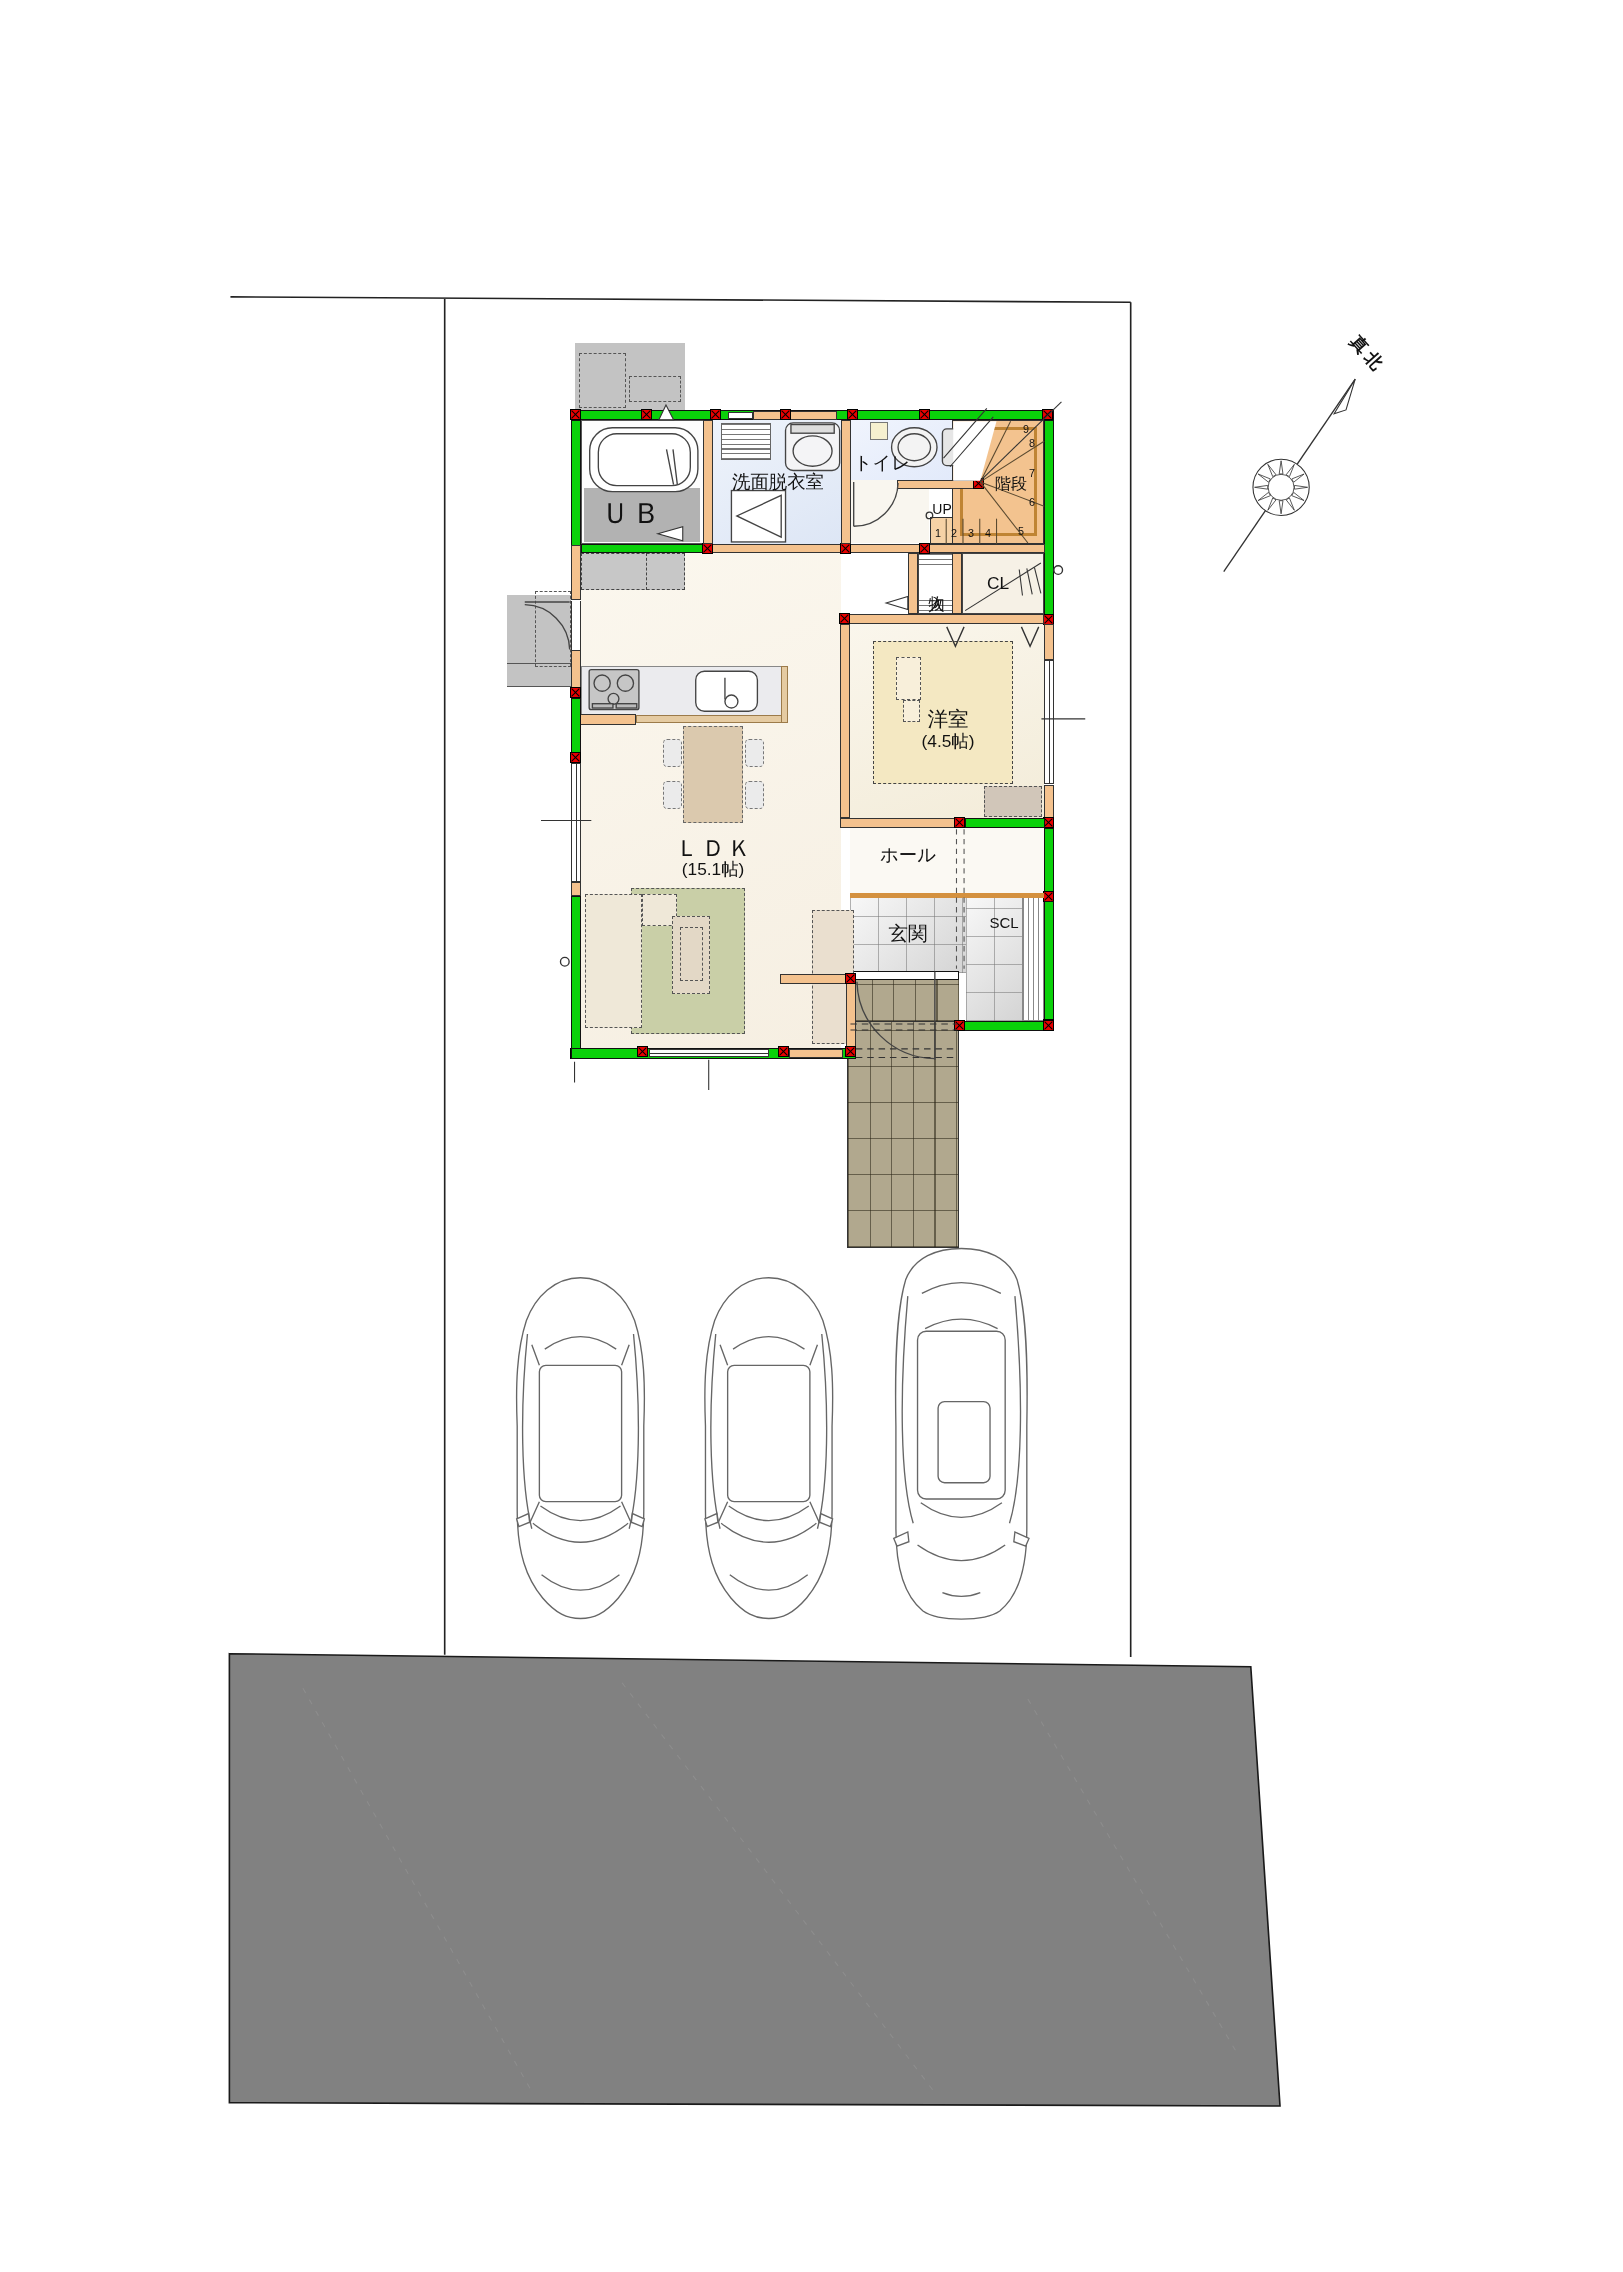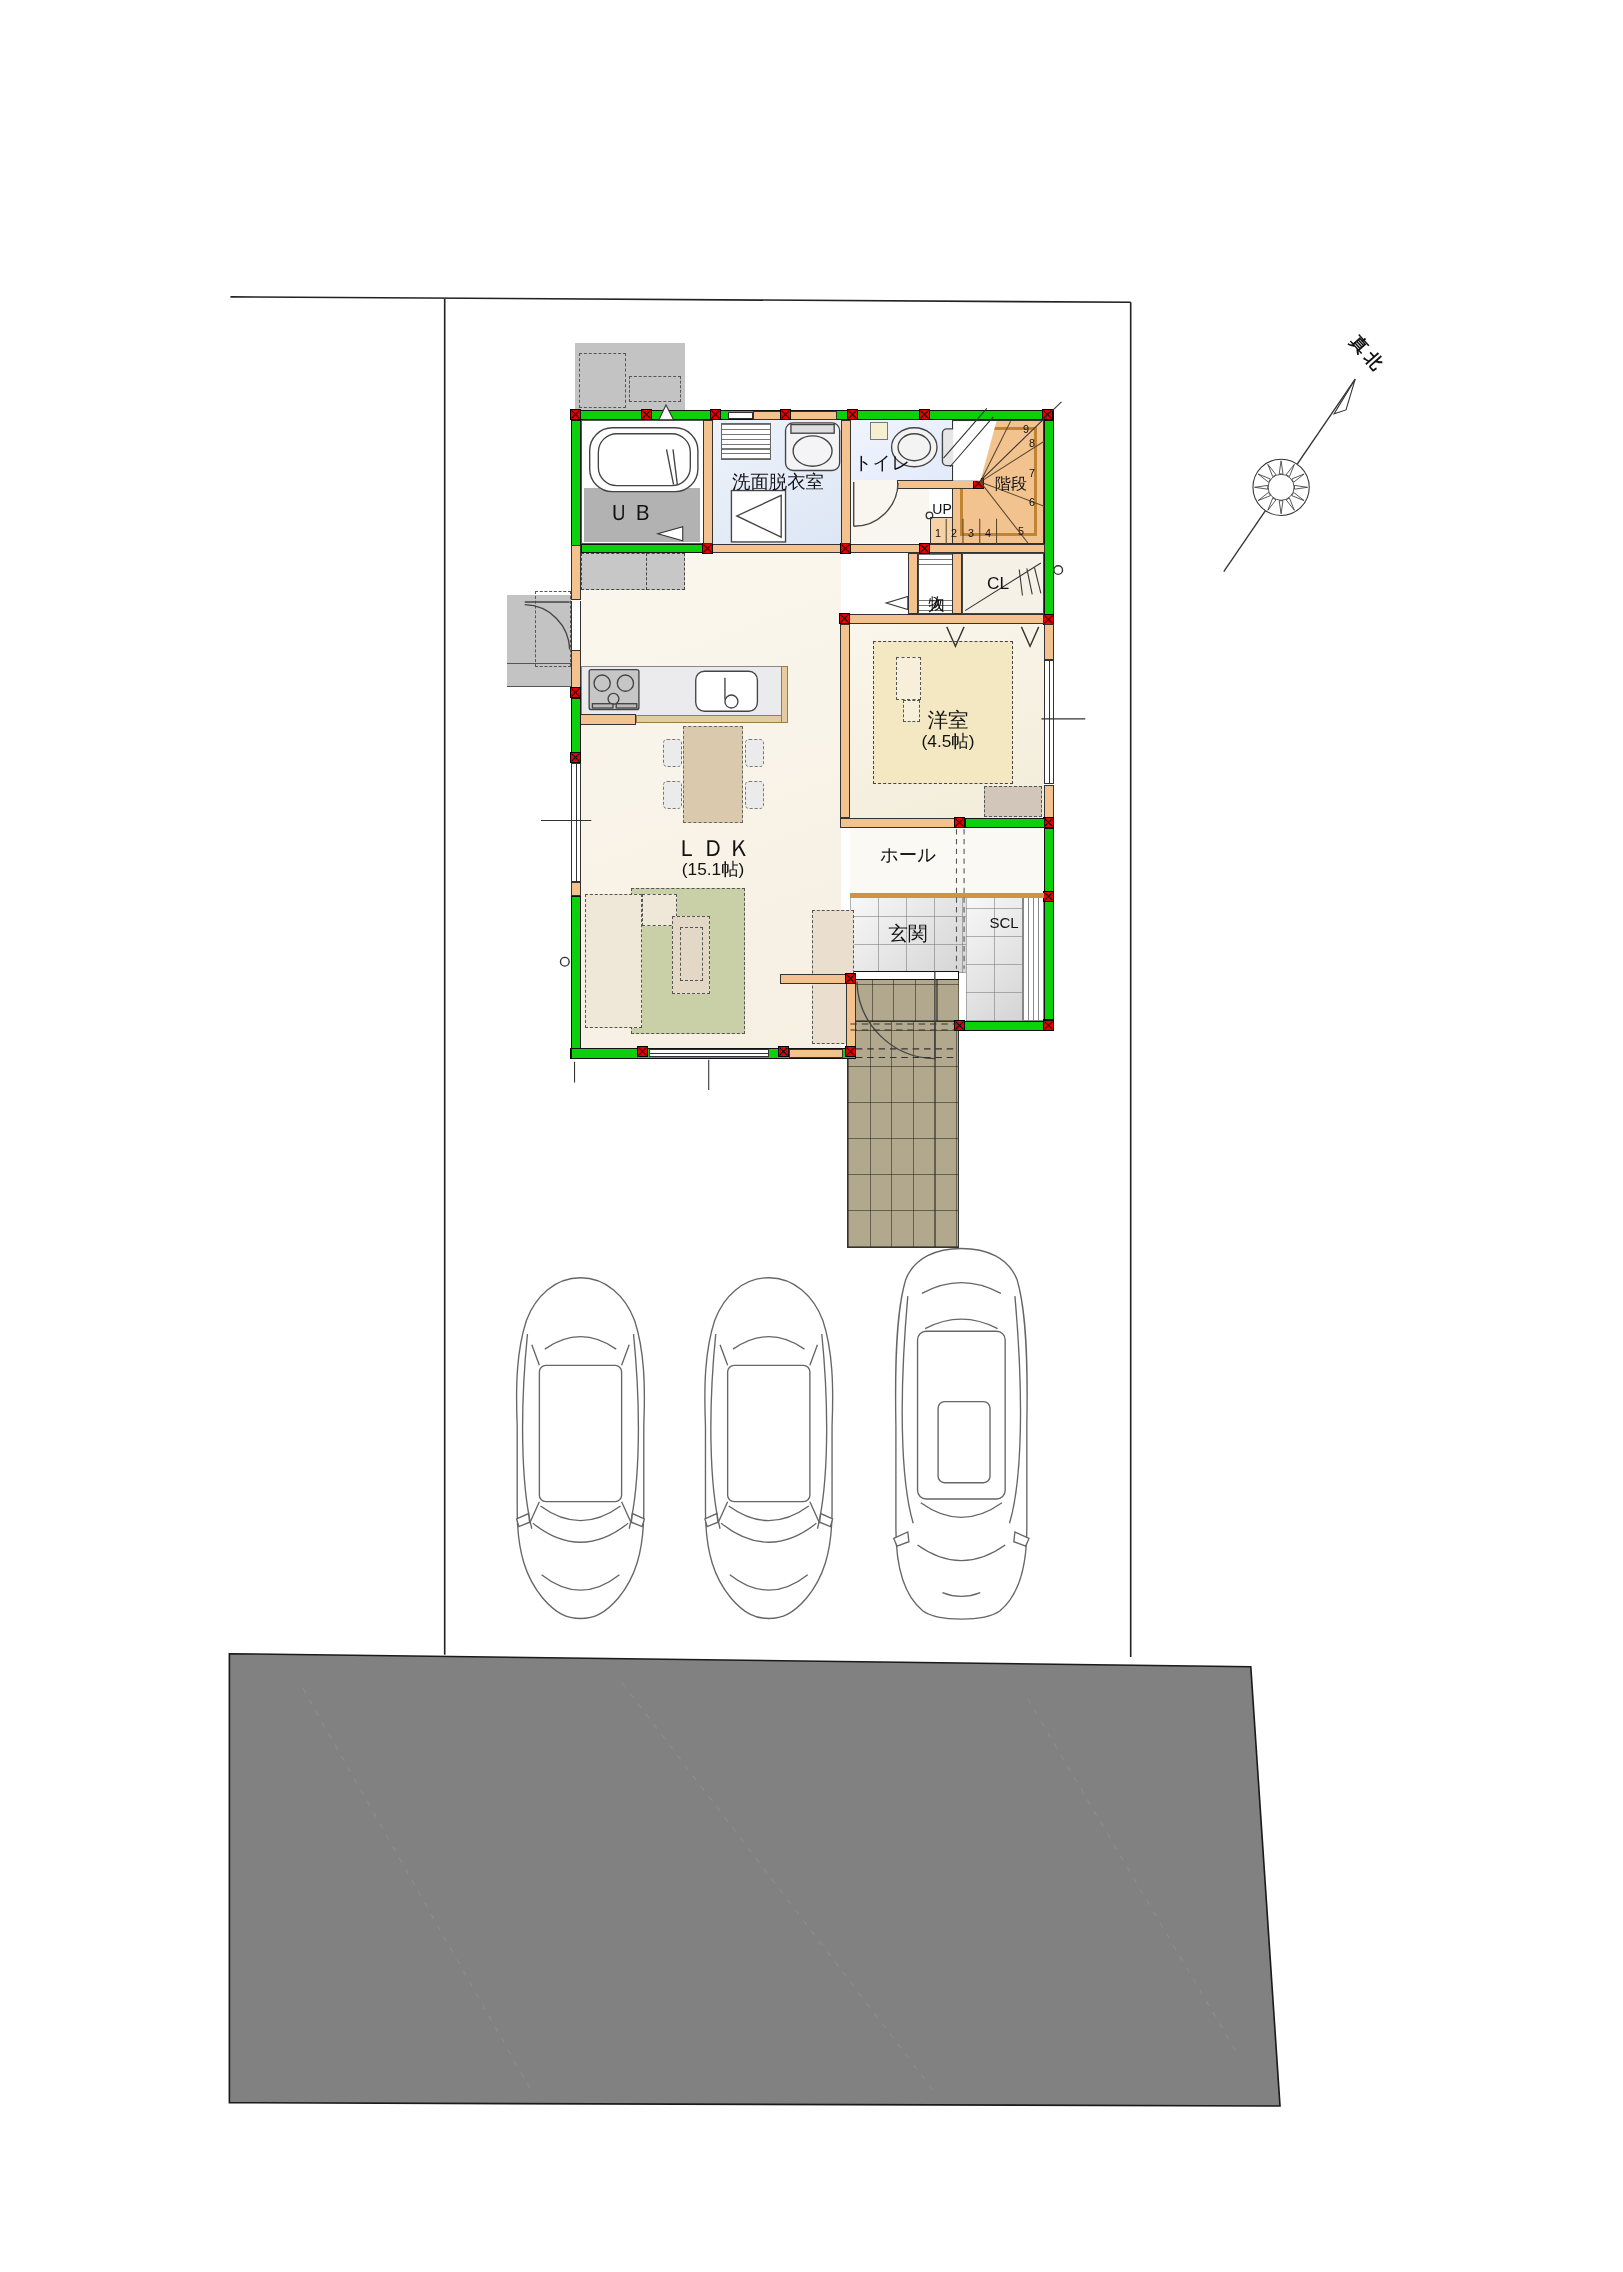--- a/index.html
+++ b/index.html
@@ -345,37 +345,37 @@
         <line x1="1310" y1="1958" x2="1310" y2="2014"></line>
         <line x1="1000" y1="1516" x2="1093" y2="1516"></line>
         <line x1="1925" y1="1328" x2="2006" y2="1328"></line>
         <line x1="1062" y1="1962" x2="1062" y2="2000"></line>
       </g>
       <circle cx="1956" cy="1053" r="8" stroke="#333"></circle>
       <circle cx="1044" cy="1777" r="8" stroke="#333"></circle>
     </g>
   </svg>
 
-  <div class="lbl" style="left:632px;top:513px;font-size:22px;letter-spacing:2.2px;">ＵＢ</div>
+  <div class="lbl" style="left:632px;top:513px;font-size:29px;letter-spacing:2.2px;">ＵＢ</div>
   <div class="lbl" style="left:778px;top:482px;font-size:18.4px;">洗面脱衣室</div>
   <div class="lbl" style="left:882px;top:463px;font-size:18.4px;">トイレ</div>
   <div class="lbl" style="left:1011px;top:484px;font-size:16px;">階段</div>
   <div class="lbl" style="left:942px;top:509px;font-size:14px;">UP</div>
   <div class="lbl" style="left:938px;top:534px;font-size:10.8px;">1</div>
   <div class="lbl" style="left:954px;top:534px;font-size:10.8px;">2</div>
   <div class="lbl" style="left:971px;top:534px;font-size:10.8px;">3</div>
   <div class="lbl" style="left:988px;top:534px;font-size:10.8px;">4</div>
   <div class="lbl" style="left:1021px;top:532px;font-size:10.8px;">5</div>
   <div class="lbl" style="left:1032px;top:503px;font-size:10.8px;">6</div>
   <div class="lbl" style="left:1032px;top:474px;font-size:10.8px;">7</div>
   <div class="lbl" style="left:1032px;top:444px;font-size:10.8px;">8</div>
   <div class="lbl" style="left:1026px;top:430px;font-size:10.8px;">9</div>
   <div class="lbl" style="left:936px;top:583px;font-size:16px;writing-mode:vertical-rl;">物入</div>
   <div class="lbl" style="left:998px;top:583px;font-size:17.3px;">CL</div>
-  <div class="lbl" style="left:948px;top:720px;font-size:20.6px;">洋室</div>
+  <div class="lbl" style="left:948px;top:720px;font-size:20.6px;font-family:Liberation Serif, serif;">洋室</div>
   <div class="lbl" style="left:948px;top:741px;font-size:17.3px;">(4.5帖)</div>
   <div class="lbl" style="left:908px;top:855px;font-size:18.4px;">ホール</div>
   <div class="lbl" style="left:908px;top:933px;font-size:19.5px;">玄関</div>
   <div class="lbl" style="left:1004px;top:923px;font-size:15px;">SCL</div>
   <div class="lbl" style="left:715px;top:848px;font-size:23px;letter-spacing:3.2px;">ＬＤＫ</div>
   <div class="lbl" style="left:713px;top:869px;font-size:17.3px;">(15.1帖)</div>
   <div class="lbl" style="left:1368px;top:354px;font-size:17.3px;font-weight:bold;transform:translate(-50%,-50%) rotate(48deg);letter-spacing:4.3px;">真北</div>
 
 </div>
 

